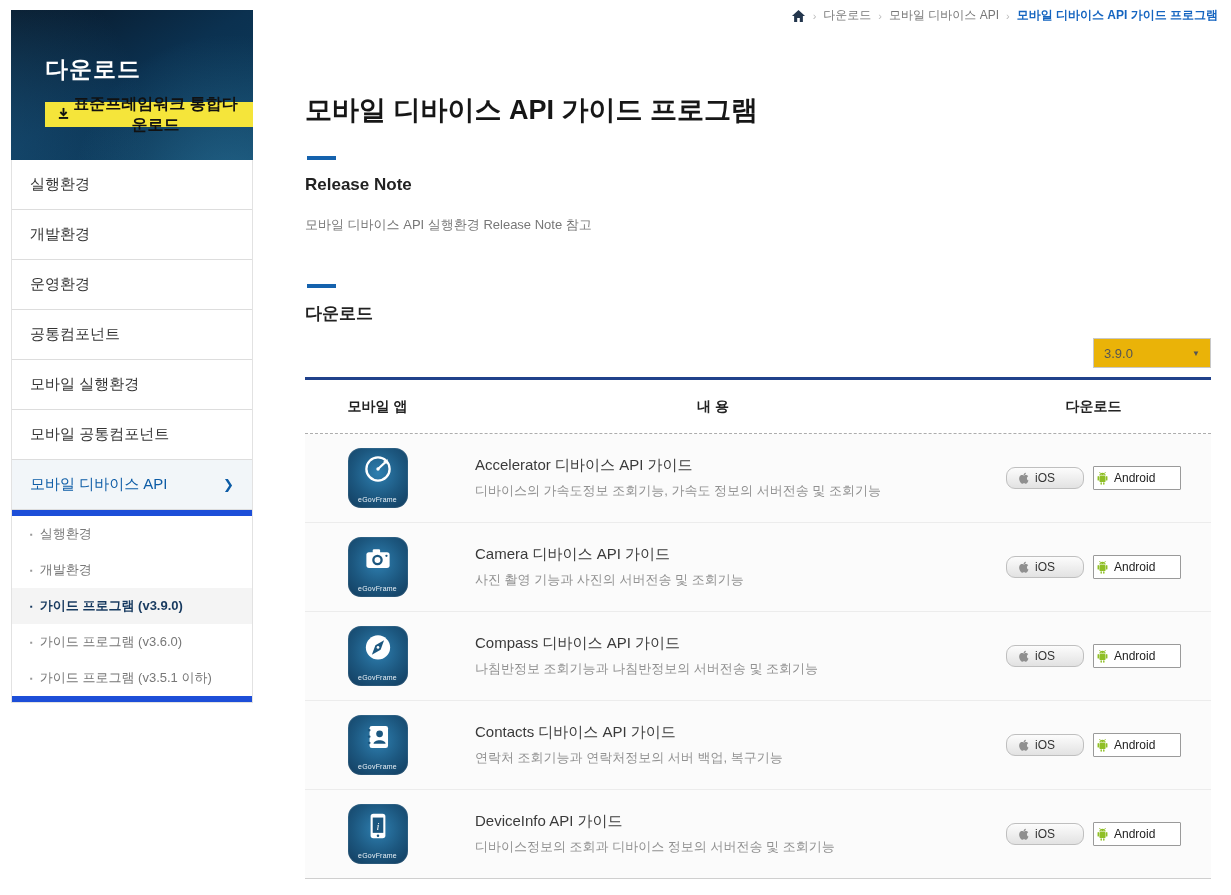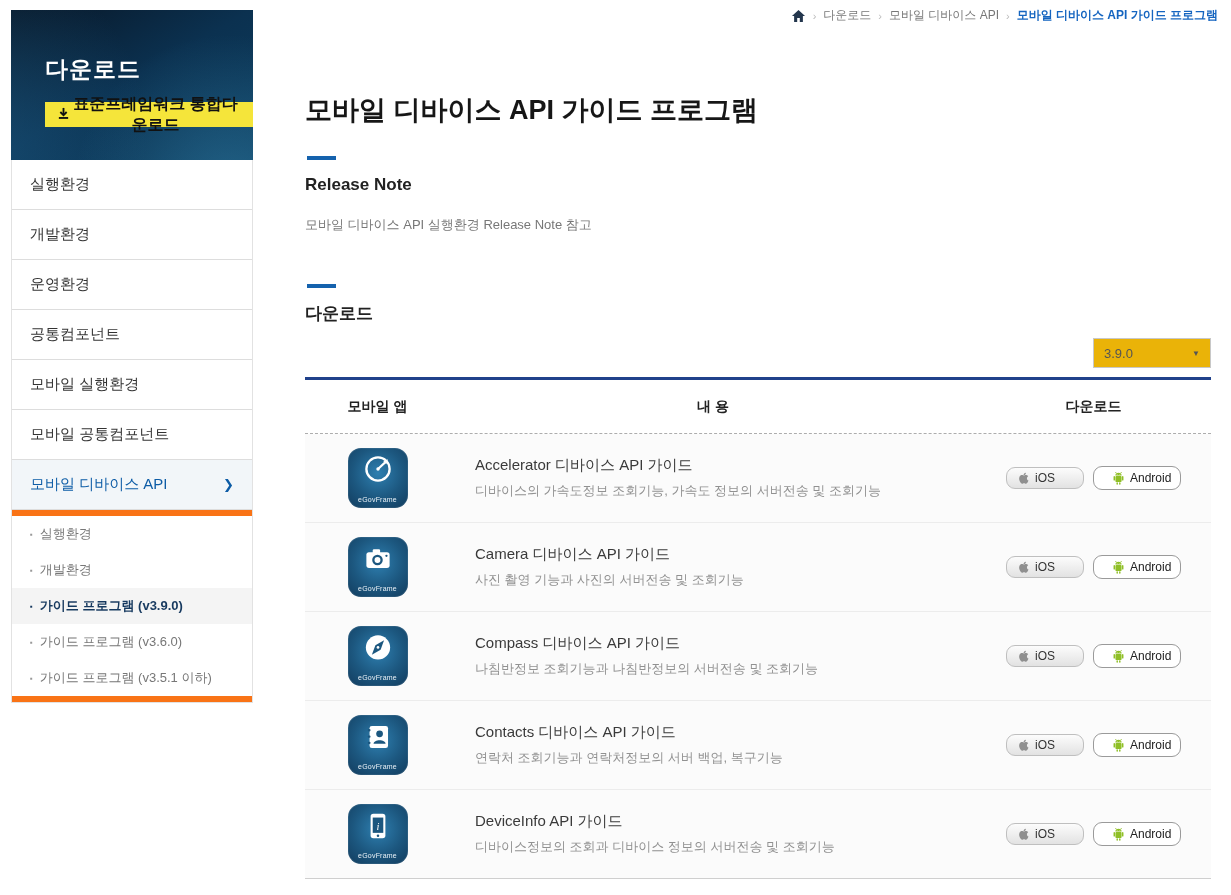--- a/index.html
+++ b/index.html
@@ -19,21 +19,21 @@
     background:
       radial-gradient(circle at 90% 120%, rgba(58,140,180,.45) 0%, rgba(58,140,180,0) 55%),
       radial-gradient(circle at -25% 85%, rgba(35,105,150,.5) 0%, rgba(35,105,150,0) 60%),
       linear-gradient(150deg,#081727 0%, #0b3150 48%, #0d3e60 100%);
   }
   .side-title { color:#fff; font-size:23px; font-weight:bold; letter-spacing:1px; }
   .fw-dl-btn { margin:17px 0 0 0; display:inline-flex; align-items:center; 
                background:#f5e53a; border:0; height:25px; padding:0 12px;
                font-size:16px; font-weight:bold; color:#111; cursor:pointer;
                font-family:inherit; }
-  .side-nav { border:1px solid #e2e2e2; border-top:0; background:#f97316; }
+  .side-nav { border:1px solid #e2e2e2; border-top:0; background:#1d4ed8; }
   .menu-item { height:50px; display:flex; align-items:center; justify-content:space-between;
                padding:0 18px; font-size:15px; color:#333; border-bottom:1px solid #ddd;
                cursor:pointer; background:#fff; }
   .menu-item .mi-chevron { display:none; color:#0d5ca6; font-size:13px; font-weight:bold; }
   .menu-item.active { background:#f2f6f9; color:#0d5ca6; }
   .menu-item.active .mi-chevron { display:block; }
   .sub-item { height:36px; display:flex; align-items:center; padding:0 18px;
               font-size:13px; color:#777; cursor:pointer; background:#fff; }
   .sub-item .bullet { color:#999; font-size:8px; margin-right:7px; }
   .sub-item.active { background:#f4f4f4; color:#16395f; font-weight:bold; }
@@ -78,22 +78,22 @@
   .app-icon .glyph svg { width:38px; height:38px; }
   .icon-caption { position:absolute; bottom:5px; left:0; right:0; text-align:center;
                   font-size:7px; color:#eaf2f8; letter-spacing:.2px; }
   .row-title { font-size:15px; color:#3a3a3a; margin-bottom:7px; }
   .row-desc { font-size:13px; color:#919191; }
   .btn-ios { display:flex; align-items:center; gap:6px; width:78px; height:22px;
              border:1px solid #bfbfbf; border-radius:9px; cursor:pointer;
              background:linear-gradient(#fcfcfc,#e2e2e2); font-size:12px; color:#333;
              padding:0 0 0 10px; font-family:inherit; }
   .btn-android { display:flex; align-items:center; gap:5px; width:88px; height:24px;
-             border:1px solid #9a9a9a; border-radius:9px; cursor:pointer; background:#fff;
-             font-size:12px; color:#222; padding:0 0 0 18px; font-family:inherit; }
+             border:1px solid #9a9a9a; border-radius:1px; cursor:pointer; background:#fff;
+             font-size:12px; color:#222; padding:0 0 0 2px; font-family:inherit; }
   .apple-glyph svg, .android-glyph svg { display:block; }
 </style>
 </head>
 <body>
 
 <div class="breadcrumb">
   <span class="home-ic">
     <svg width="15" height="14" viewBox="0 0 16 15">
         <path d="M8 1 L15 7.6 H12.7 V13.8 H9.4 V9.6 H6.6 V13.8 H3.3 V7.6 H1 Z" fill="#23364d"></path>
       </svg>

